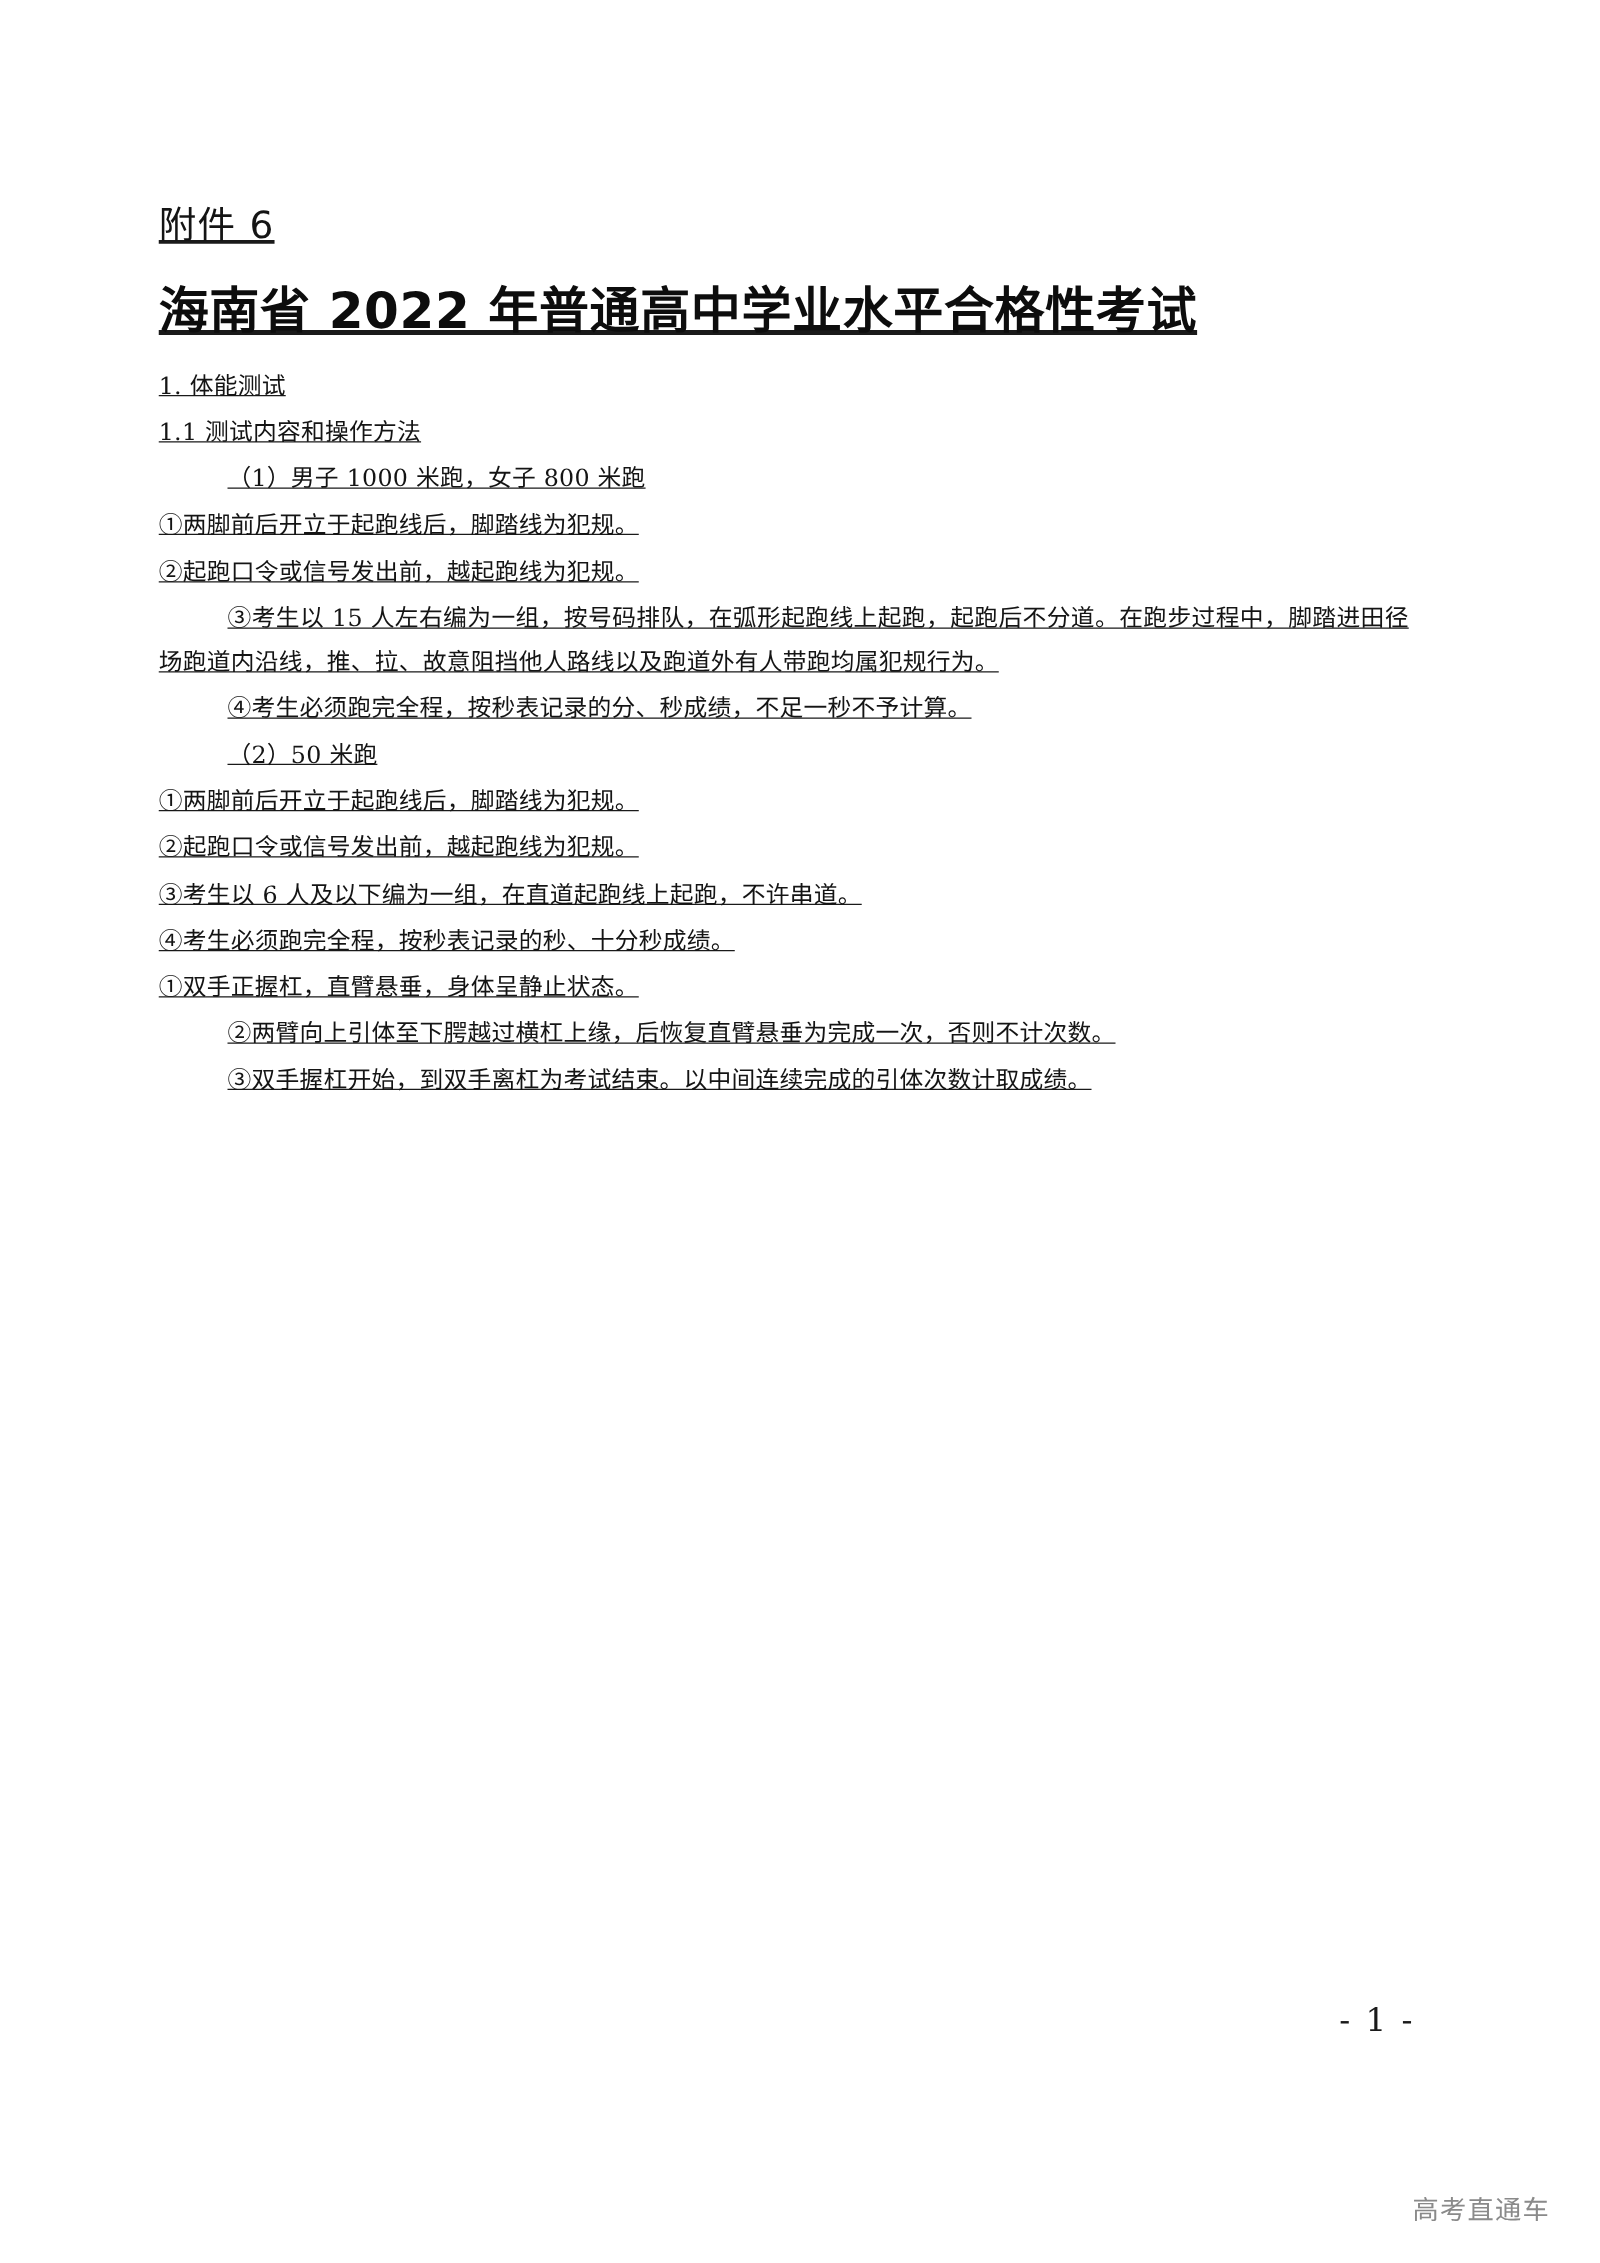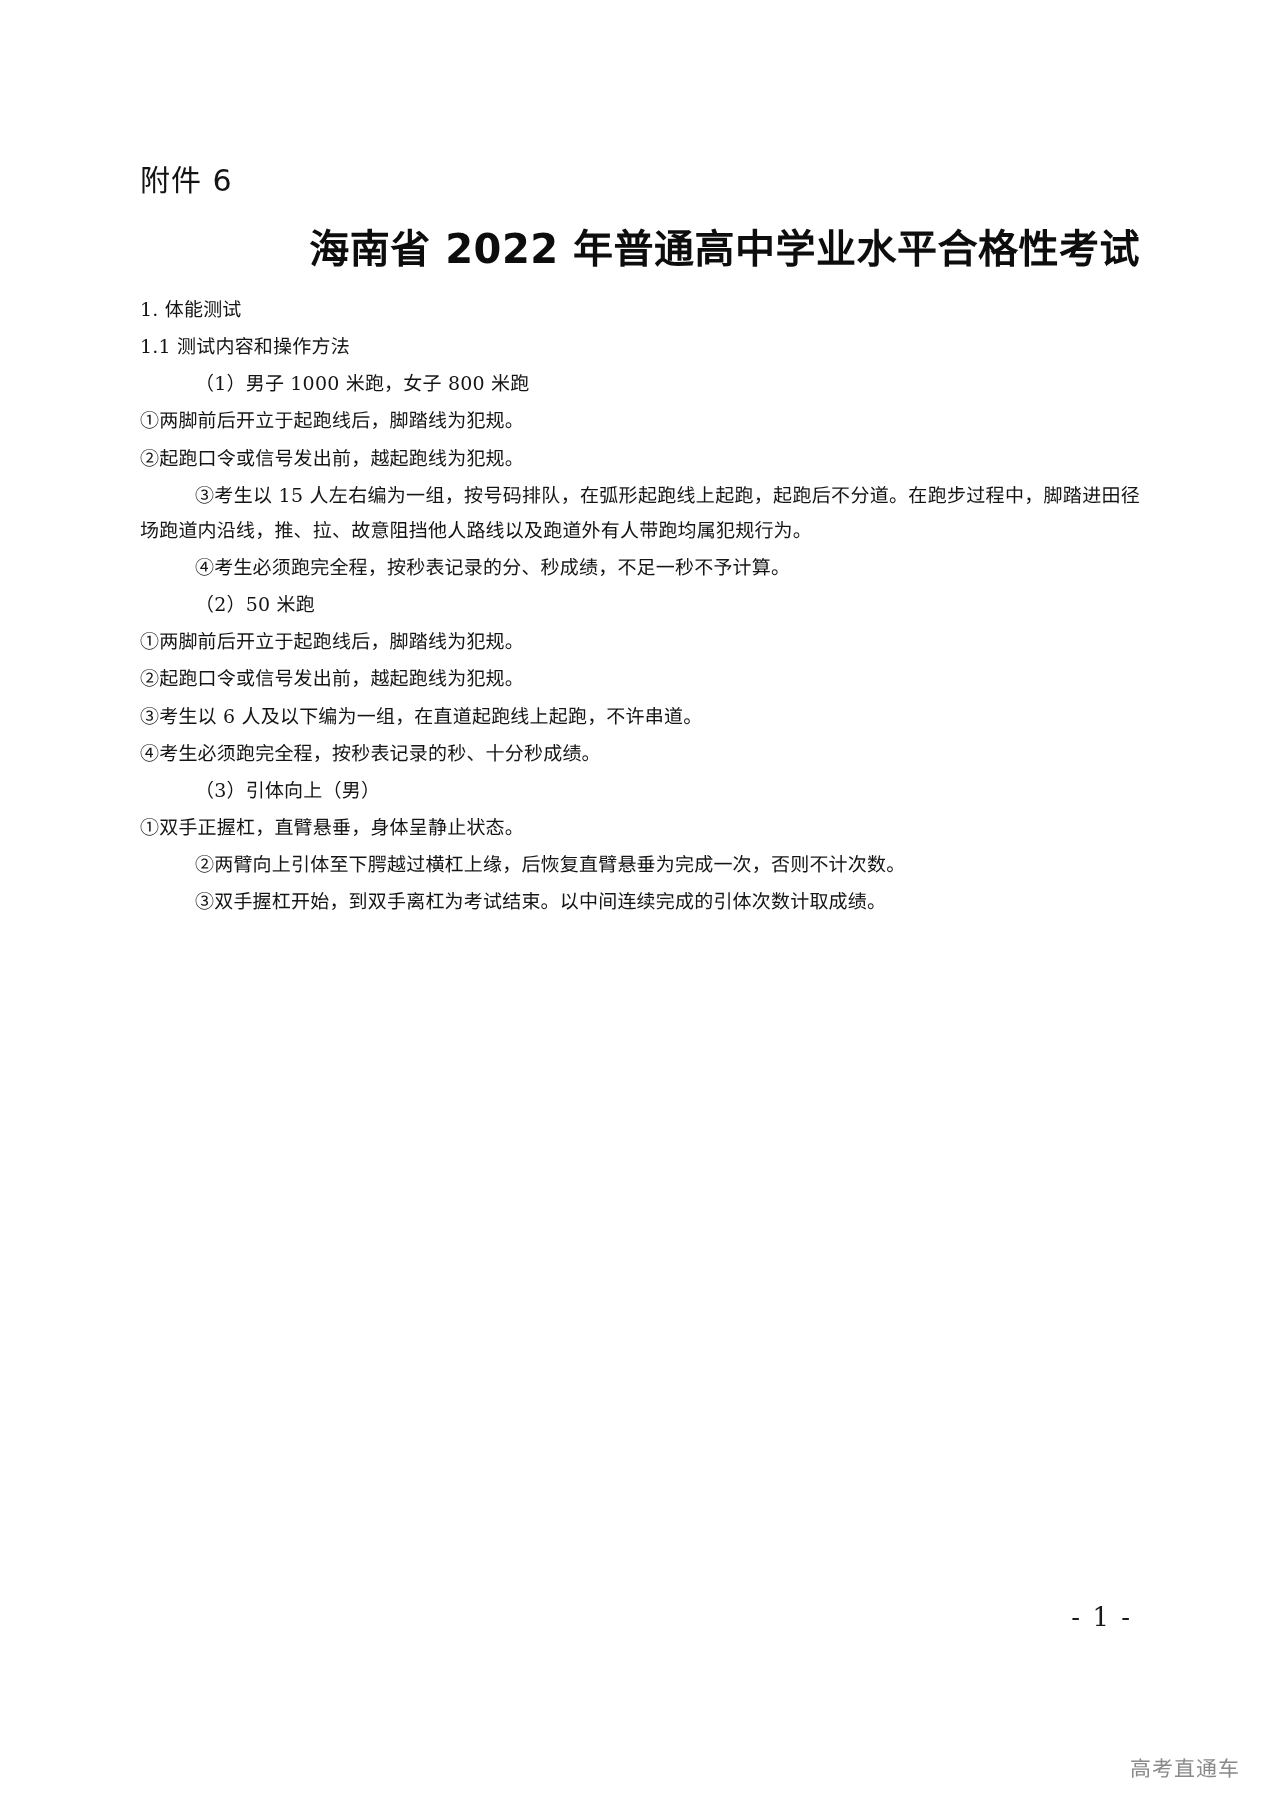--- a/index.html
+++ b/index.html
@@ -20,37 +20,38 @@
     position: absolute;
     left: 0;
     top: 0;
     width: 1280px;
     height: 1810px;
     background: #ffffff;
   }
 
   .content {
     position: absolute;
-    left: 140px;
+    left: 127px;
     top: 160px;
     width: 1000px;
+    text-decoration: underline;
   }
 
   .attachment-label {
     font-size: 30px;
     line-height: 1.4;
     letter-spacing: 1px;
     font-family: "DejaVu Sans", "Liberation Sans", sans-serif;
     font-weight: 400;
     color: #141414;
     margin: 0 0 18px 0;
   }
 
   .doc-title {
-    text-align: right;
+    text-align: left;
     font-size: 40px;
     font-weight: 700;
     line-height: 1.45;
     letter-spacing: 0.5px;
     color: #0d0d0d;
     font-family: "DejaVu Sans", "Liberation Sans", sans-serif;
     margin: 4px 0 14px 0;
   }
   .doc-title .line {
     display: block;
@@ -116,21 +117,20 @@
       <p class="para indent">（1）男子 1000 米跑，女子 800 米跑</p>
       <p class="para indent-sm">①两脚前后开立于起跑线后，脚踏线为犯规。</p>
       <p class="para indent-sm">②起跑口令或信号发出前，越起跑线为犯规。</p>
       <p class="para hang">③考生以 15 人左右编为一组，按号码排队，在弧形起跑线上起跑，起跑后不分道。在跑步过程中，脚踏进田径场跑道内沿线，推、拉、故意阻挡他人路线以及跑道外有人带跑均属犯规行为。</p>
       <p class="para hang">④考生必须跑完全程，按秒表记录的分、秒成绩，不足一秒不予计算。</p>
       <p class="para indent">（2）50 米跑</p>
       <p class="para indent-sm">①两脚前后开立于起跑线后，脚踏线为犯规。</p>
       <p class="para indent-sm">②起跑口令或信号发出前，越起跑线为犯规。</p>
       <p class="para indent-sm">③考生以 6 人及以下编为一组，在直道起跑线上起跑，不许串道。</p>
       <p class="para indent-sm">④考生必须跑完全程，按秒表记录的秒、十分秒成绩。</p>
-      <p class="para indent">（3）引体向上（男）</p>
       <p class="para indent-sm">①双手正握杠，直臂悬垂，身体呈静止状态。</p>
       <p class="para hang">②两臂向上引体至下腭越过横杠上缘，后恢复直臂悬垂为完成一次，否则不计次数。</p>
       <p class="para hang">③双手握杠开始，到双手离杠为考试结束。以中间连续完成的引体次数计取成绩。</p>
     </div>
   </div>
 
   <div class="page-number">- 1 -</div>
 
   <div class="watermark">高考直通车</div>
 

